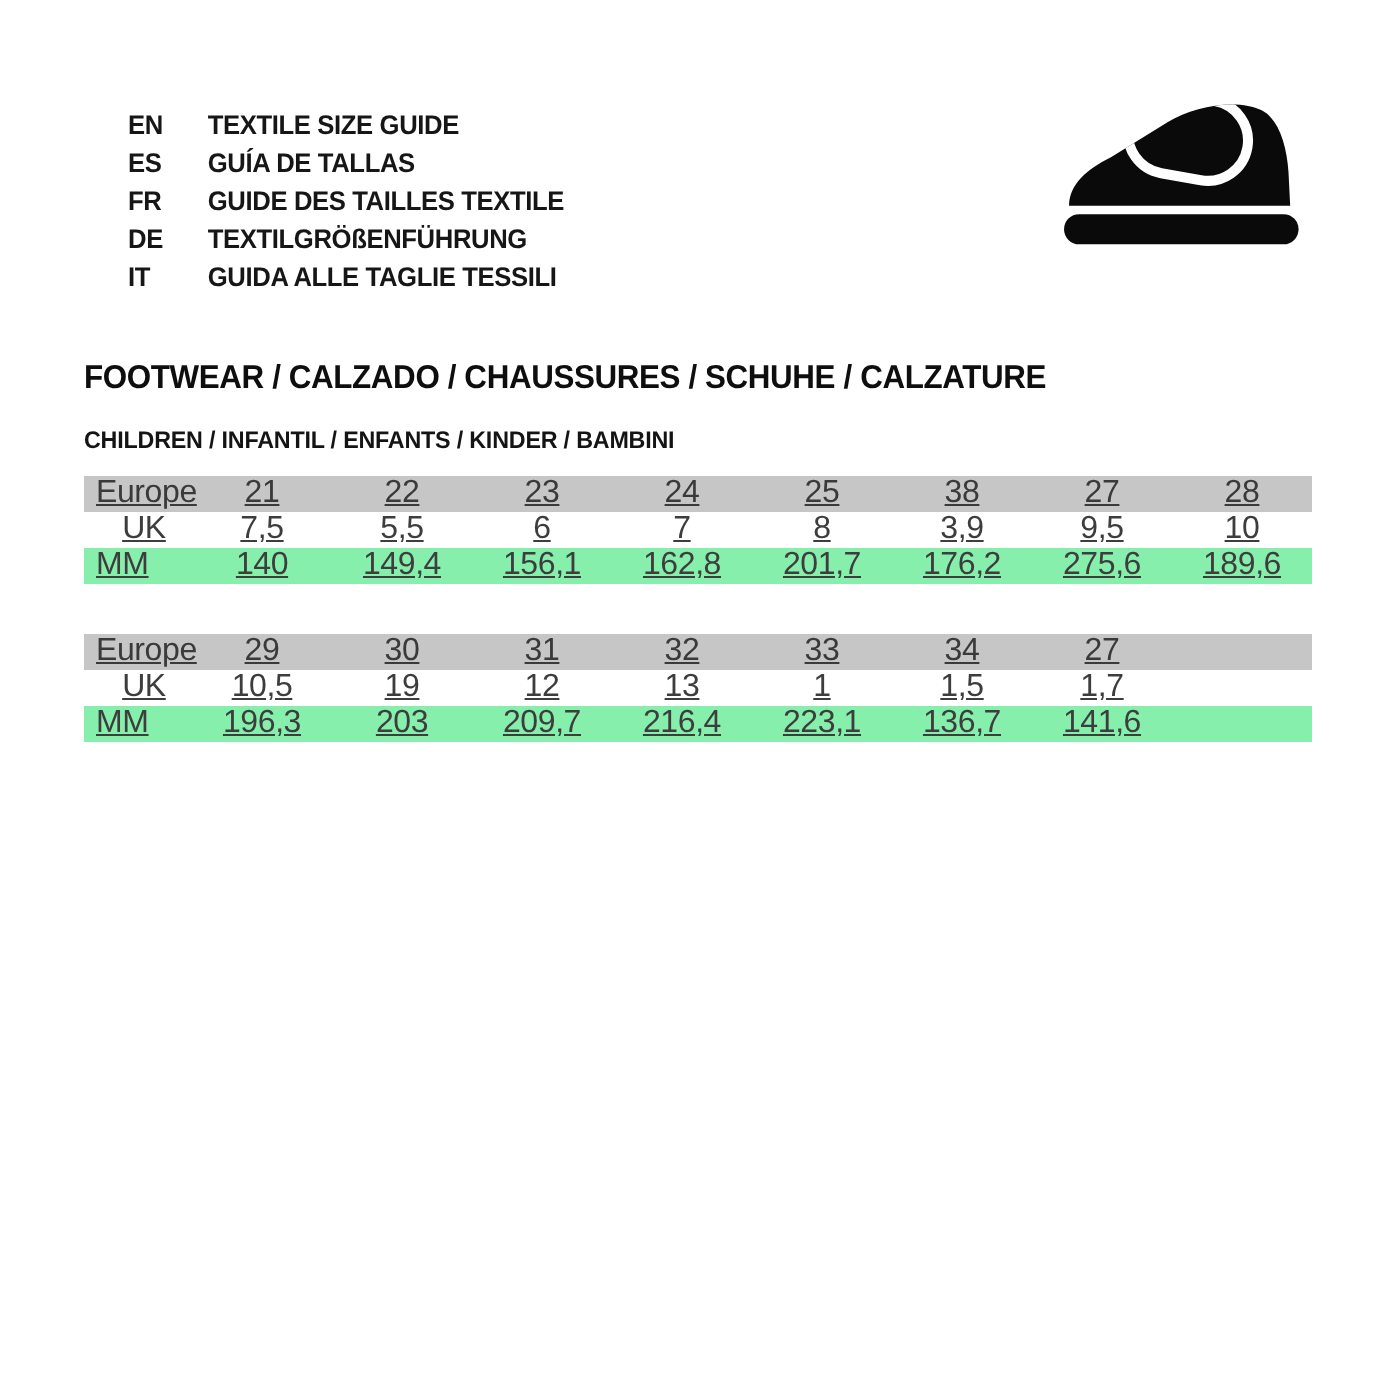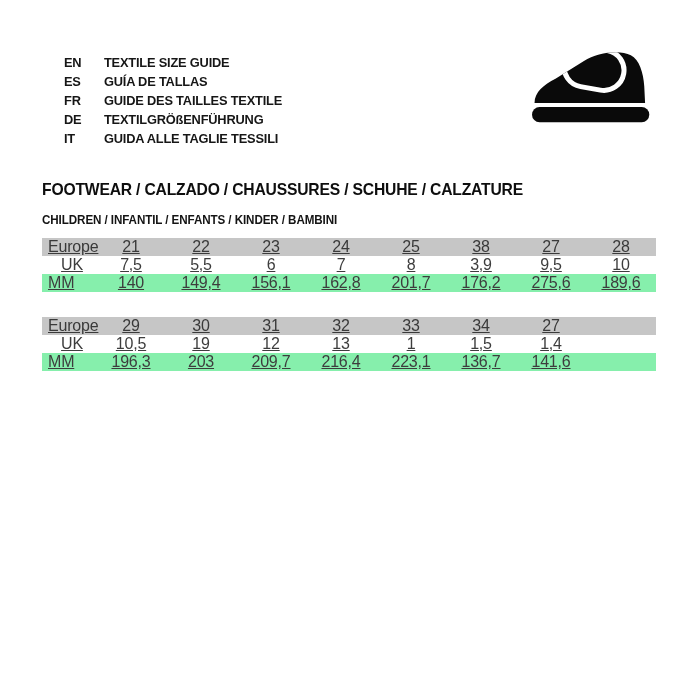--- a/index.html
+++ b/index.html
@@ -207,21 +207,21 @@
       <td></td>
     </tr>
     <tr class="row-uk">
       <td class="lbl">UK</td>
       <td>10,5</td>
       <td>19</td>
       <td>12</td>
       <td>13</td>
       <td>1</td>
       <td>1,5</td>
-      <td>1,4</td>
+      <td>1,7</td>
       <td></td>
     </tr>
     <tr class="row-mm">
       <td class="lbl">MM</td>
       <td>196,3</td>
       <td>203</td>
       <td>209,7</td>
       <td>216,4</td>
       <td>223,1</td>
       <td>136,7</td>

